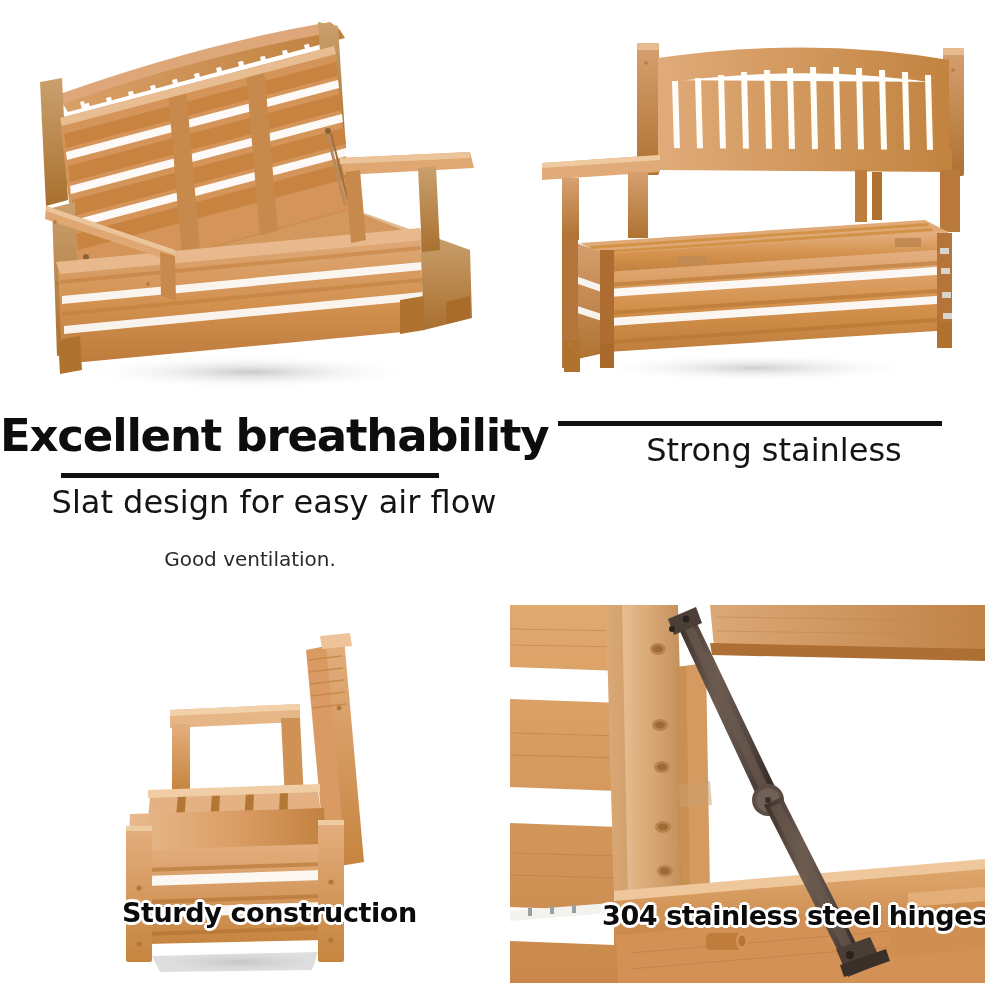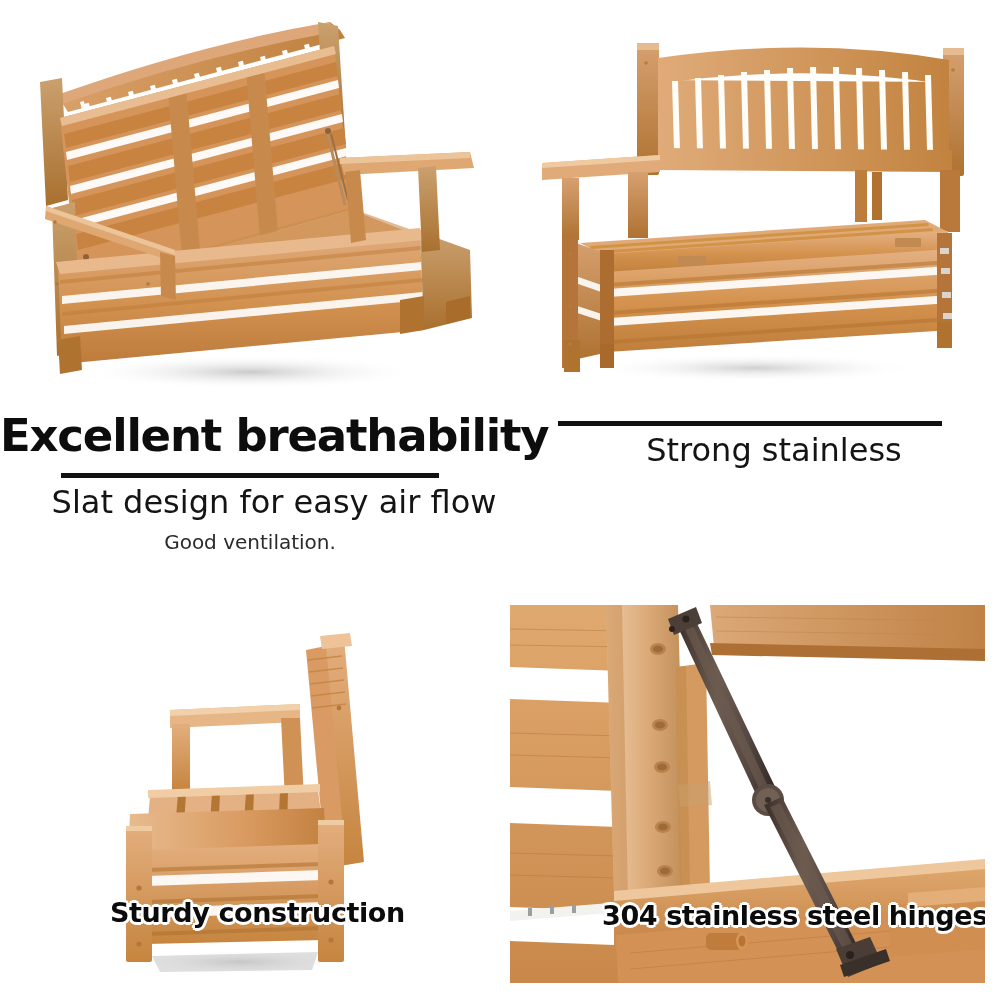--- a/index.html
+++ b/index.html
@@ -46,21 +46,21 @@
     margin-top: 7px;
     white-space: nowrap;
     padding-left: 48px;
   }
   .subsub {
     font-family: "DejaVu Sans", sans-serif;
     font-weight: 400;
     font-size: 20px;
     line-height: 28px;
     color: #2a2a2a;
-    margin-top: 9px;
+    margin-top: 26px;
     white-space: nowrap;
   }
 
   
   .photo-caption {
     position: absolute;
     font-family: "DejaVu Sans", sans-serif;
     font-weight: bold;
     font-size: 27px;
     color: #0b0b0b;
@@ -441,21 +441,21 @@
       <g fill="#b5763a">
         <circle cx="139" cy="288" r="2.6"></circle>
         <circle cx="139" cy="344" r="2.6"></circle>
         <circle cx="331" cy="282" r="2.6"></circle>
         <circle cx="331" cy="340" r="2.6"></circle>
       </g>
 
       <path d="M152,356 L318,352 L312,370 L160,372 Z" fill="#b9b9b9" opacity="0.45"></path>
     </svg>
 
-    <div class="photo-caption" style="left:110px; top:297px;">Sturdy construction</div>
+    <div class="photo-caption" style="left:122px; top:297px;">Sturdy construction</div>
   </div>
 
   <div class="panel" style="left:510px; top:605px; width:475px; height:462px; overflow:hidden;">
     <svg class="art" width="475" height="378" viewBox="0 0 475 378">
       <defs>
         <linearGradient id="h1" x1="0" y1="0" x2="0" y2="1">
           <stop offset="0%" stop-color="#e0a96f"></stop>
           <stop offset="100%" stop-color="#c9884a"></stop>
         </linearGradient>
         <linearGradient id="h2" x1="0" y1="0" x2="1" y2="0">

